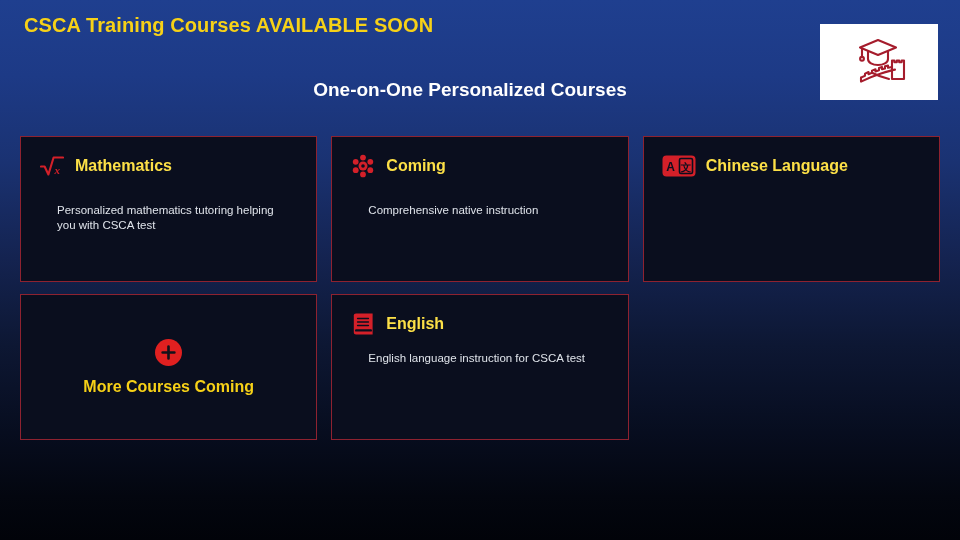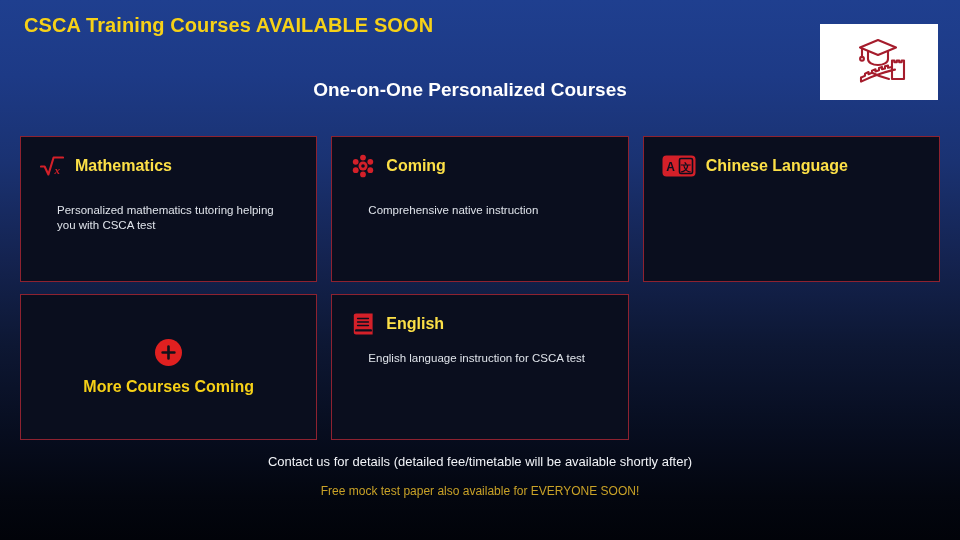--- a/index.html
+++ b/index.html
@@ -256,18 +256,14 @@
             <path d="M3.2 18.4 L17.8 18.4" stroke="#0A0E1E" stroke-width="2.4" stroke-linecap="round"></path>
           </svg>
         </span>
         <span class="card-title">English</span>
       </div>
       <div class="card-desc" style="margin-top:12px;">English language instruction for CSCA test</div>
     </div>
 
   </div>
 
-  <div class="footer">
-    <div class="footer-line1">Contact us for details (detailed fee/timetable will be available shortly after)</div>
-    <div class="footer-line2">Free mock test paper also available for EVERYONE SOON!</div>
-  </div>
 
 </div>
 
 </body></html>

